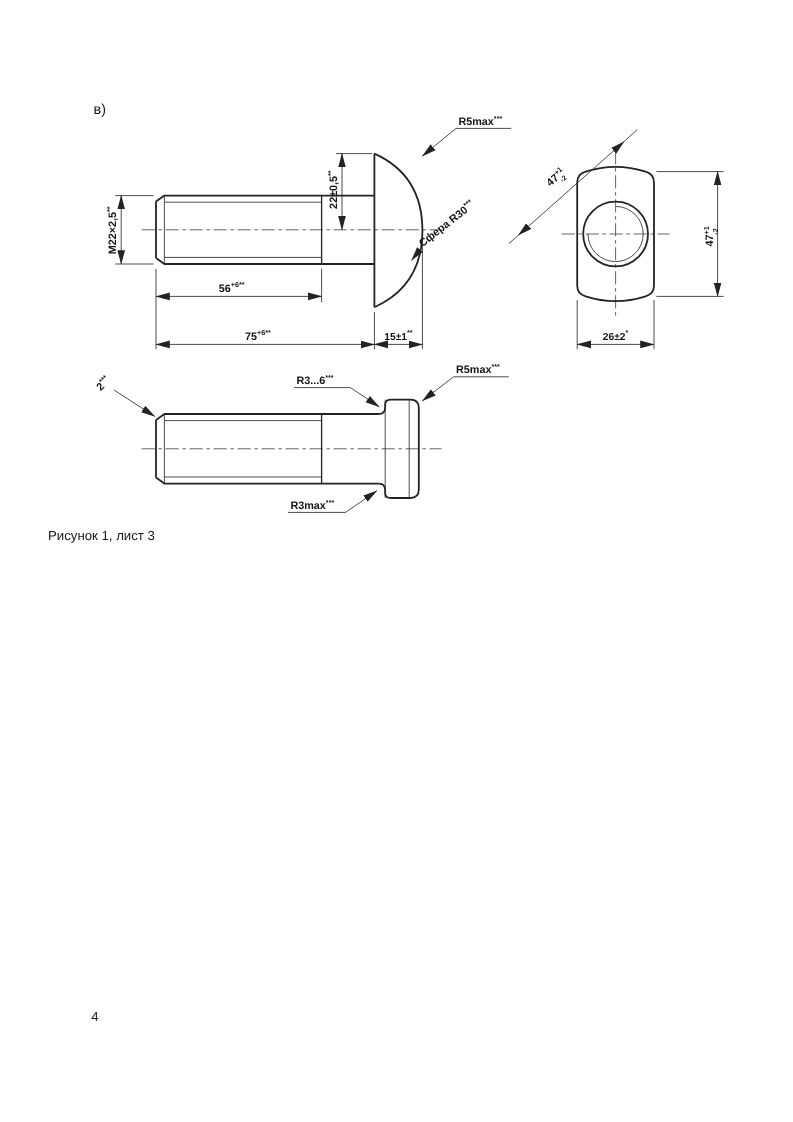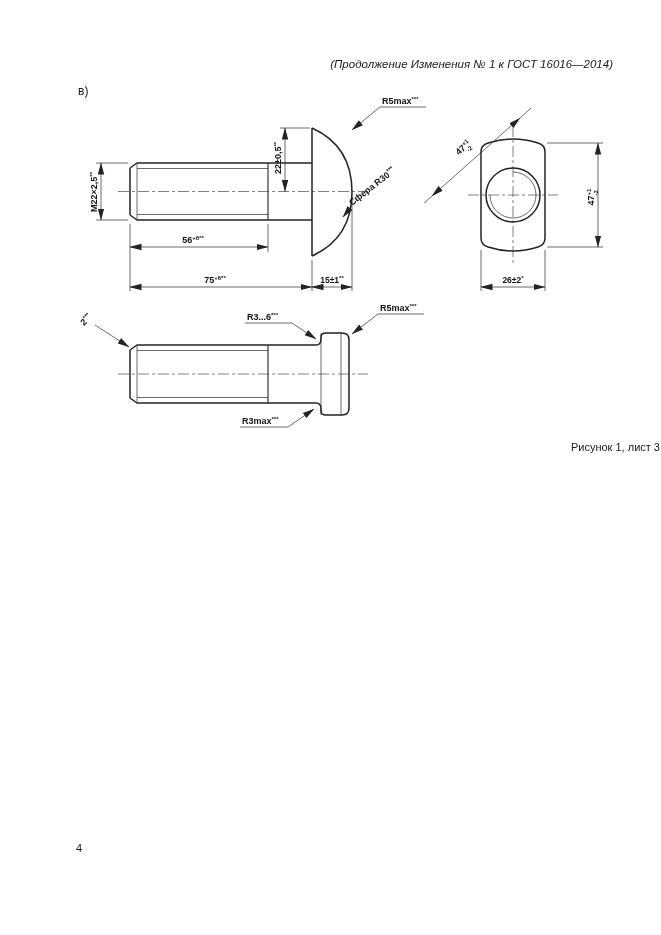--- a/index.html
+++ b/index.html
@@ -1,37 +1,36 @@
 <!DOCTYPE html>
 <html><head>
 <meta charset="utf-8">
 <style>
   html,body{margin:0;padding:0;background:#9a9a9a;}
   .page{position:relative;width:661px;height:935px;background:#ffffff;margin:0 auto;
         font-family:"Liberation Sans",sans-serif;color:#111;overflow:hidden;}
   .hdr{position:absolute;top:58px;right:48px;font-style:italic;font-size:11.5px;color:#1a1a1a;}
   .variant{position:absolute;top:84px;left:78px;font-size:12px;color:#1a1a1a;}
-  .caption{position:absolute;top:441px;left:40px;width:620px;text-align:right;font-size:11px;color:#1a1a1a;}
+  .caption{position:absolute;top:441px;left:40px;width:620px;text-align:left;font-size:11px;color:#1a1a1a;}
   .pagenum{position:absolute;top:842px;left:76px;font-size:11px;color:#1a1a1a;}
   svg{position:absolute;top:0;left:0;}
   .ol{stroke:#232323;stroke-width:1.5;fill:none;stroke-linejoin:round;}
   .ml{stroke:#232323;stroke-width:1.1;fill:none;}
   .tl{stroke:#2b2b2b;stroke-width:0.7;fill:none;}
   .cl{stroke:#2b2b2b;stroke-width:0.6;fill:none;stroke-dasharray:11 3 3 3;}
   .dim{stroke:#2b2b2b;stroke-width:0.7;fill:none;}
   .dt{font-family:"Liberation Sans",sans-serif;font-size:9px;font-weight:bold;fill:#141414;}
   .dts{font-family:"Liberation Sans",sans-serif;font-size:8.5px;font-weight:bold;fill:#141414;}
   .sup{font-size:6px;}
 </style>
 </head>
 <body>
 
 <div class="page">
 
-  <div class="hdr">(Продолжение Изменения № 1 к ГОСТ 16016—2014)</div>
   <div class="variant">в)</div>
 
   <svg width="661" height="500" viewBox="0 0 661 500">
     <defs>
       <marker id="arw" viewBox="0 0 12 8" refX="11.5" refY="4" markerWidth="12" markerHeight="8" orient="auto-start-reverse" markerUnits="userSpaceOnUse">
         <path d="M12,4 L0,0.8 L0,7.2 Z" fill="#232323"></path>
       </marker>
     </defs>
 
     <g>

